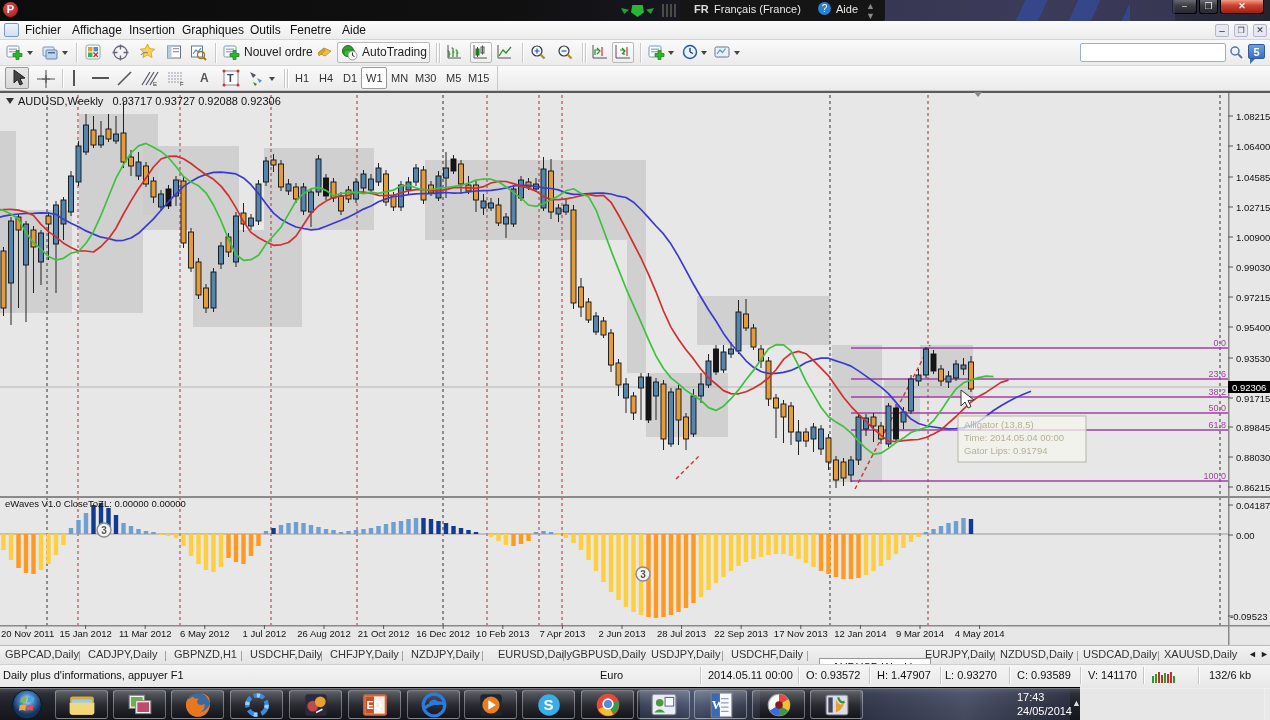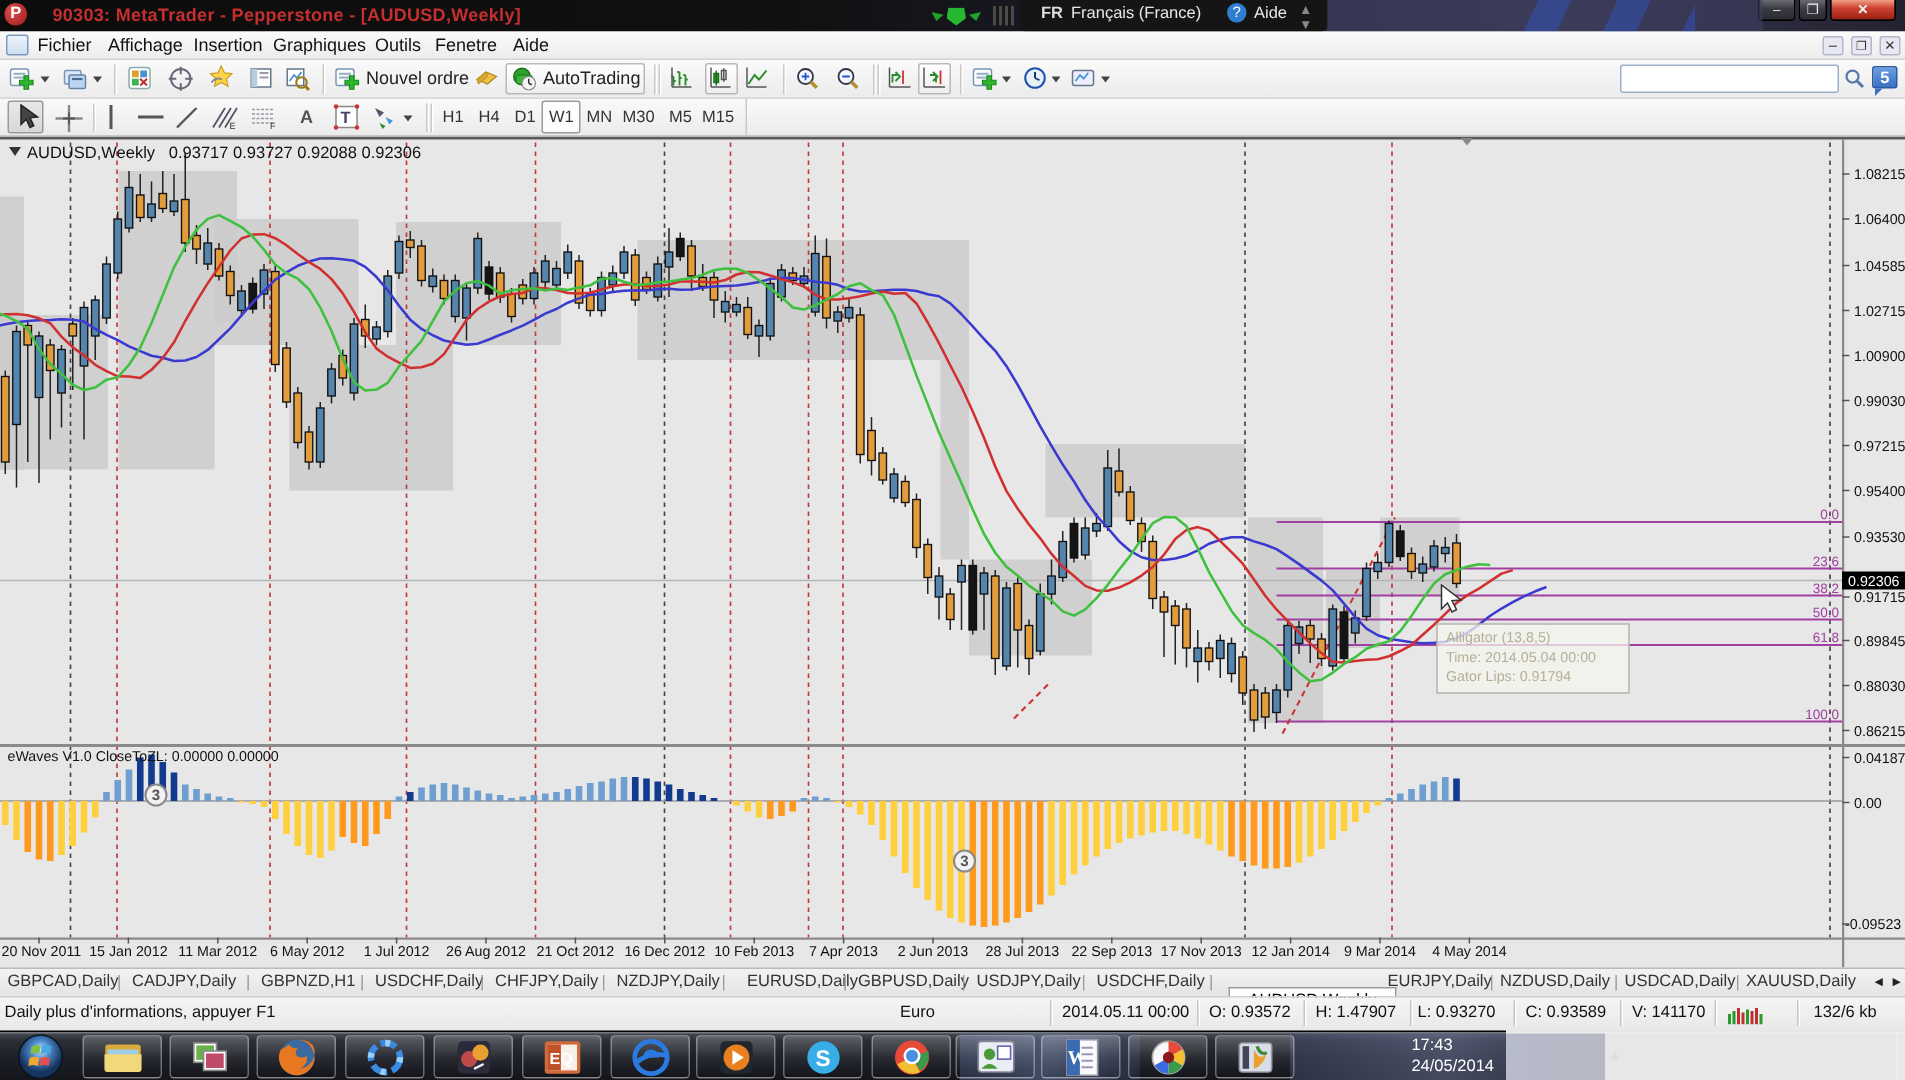--- a/index.html
+++ b/index.html
@@ -24,31 +24,30 @@
 
 #tabbar{left:0;top:645px;width:1270px;height:19px;background:linear-gradient(#f2f2f2,#e4e4e4);border-top:1px solid #bbb;font-size:11px;color:#333}
 .tab{position:absolute;top:2px}
 .tsep{position:absolute;top:3px;color:#999}
 #activetab{position:absolute;left:819px;top:12px;width:112px;height:19px;background:#fff;border:1px solid #999;border-bottom:none;text-align:center;line-height:17px;font-size:11px;color:#000}
 
 #status{left:0;top:664px;width:1270px;height:23px;background:linear-gradient(#f5f5f5,#e8e8e8);border-top:1px solid #cfcfcf;font-size:11px;color:#111}
 .scell{position:absolute;top:4px}
 .ssep{position:absolute;top:2px;height:17px;width:1px;background:#c5c5c5;box-shadow:1px 0 0 #fff}
 
-#taskbar{left:0;top:687px;width:1004px;height:33px;background:linear-gradient(#4a4e58,#2b2e36 18%,#1d1f26 55%,#15161c);border-top:1px solid #000}
+#taskbar{left:0;top:687px;width:1080px;height:33px;background:linear-gradient(#4a4e58,#2b2e36 18%,#1d1f26 55%,#15161c);border-top:1px solid #000}
 #taskbar::before{content:"";position:absolute;left:0;top:0;width:1270px;height:1px;background:rgba(255,255,255,.25)}
 .tkfr{position:absolute;top:2px;width:53px;height:29px;border:1px solid rgba(255,255,255,.35);border-radius:3px;background:linear-gradient(rgba(255,255,255,.22),rgba(255,255,255,.06) 50%,rgba(0,0,0,.10))}
 .tkic{position:absolute;top:3px;width:28px;height:28px}
 #clock{position:absolute;right:8px;top:2px;color:#fff;font-size:11px;text-align:left;line-height:14px}
 </style></head><body>
 <div id="root">
 
 <div id="title" class="abs">
 <div id="plogo">P</div>
-<div class="ttext">90303: MetaTrader - Pepperstone - [AUDUSD,Weekly]</div>
 <div class="abs" style="left:662px;top:4px;width:14px;height:13px;background:repeating-linear-gradient(90deg,#4a4a4a 0 2px,#181818 2px 4px)"></div>
 <div class="abs" style="left:621px;top:8px;width:8px;height:6px;background:#1fa32a;clip-path:polygon(0 0,100% 30%,40% 100%)"></div>
 <div class="abs" style="left:631px;top:5px;width:13px;height:12px;background:#27b832;clip-path:polygon(10% 0,90% 0,100% 60%,50% 100%,0 60%)"></div>
 <div class="abs" style="left:646px;top:8px;width:8px;height:6px;background:#1fa32a;clip-path:polygon(0 30%,100% 0,60% 100%)"></div>
 <div id="langbar">
 <span style="position:absolute;left:14px;top:3px;font-weight:bold;color:#ddd">FR</span>
 <span style="position:absolute;left:34px;top:3px">Français (France)</span>
 <span style="position:absolute;left:138px;top:2px;width:13px;height:13px;border-radius:7px;background:#2f7fd0;color:#fff;font-size:10px;text-align:center;line-height:13px">?</span>
 <span style="position:absolute;left:156px;top:3px">Aide</span>
 <span style="position:absolute;left:186px;top:1px;color:#888;font-size:9px">▲<br>▼</span>

